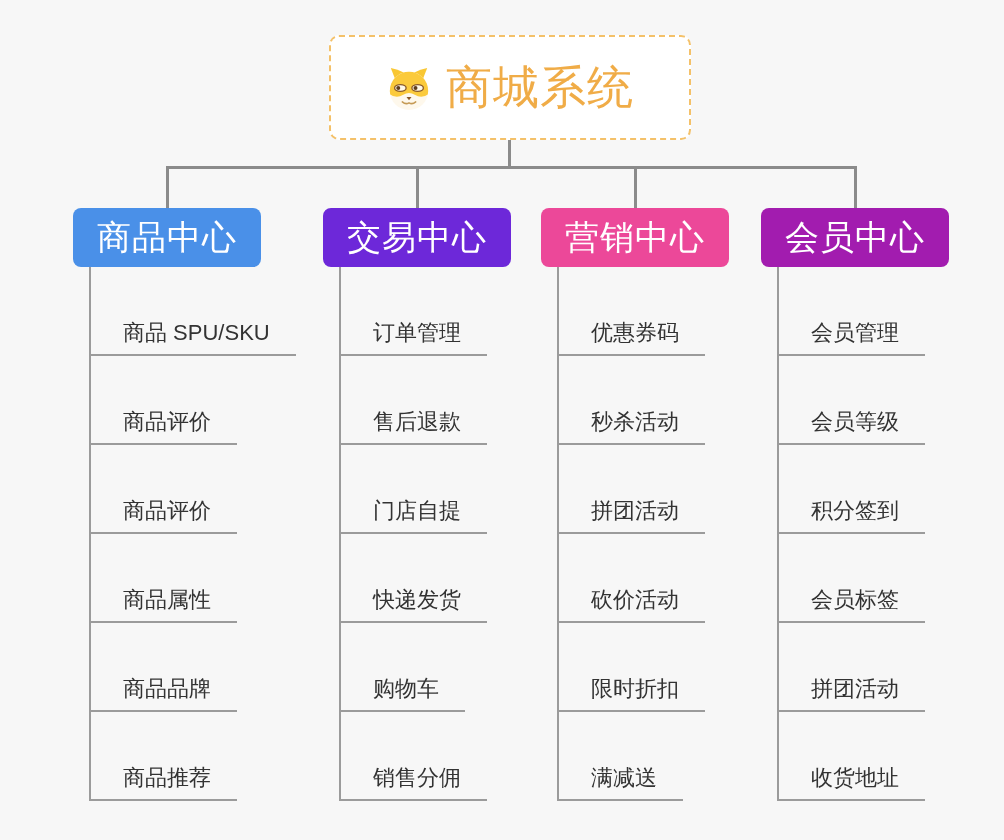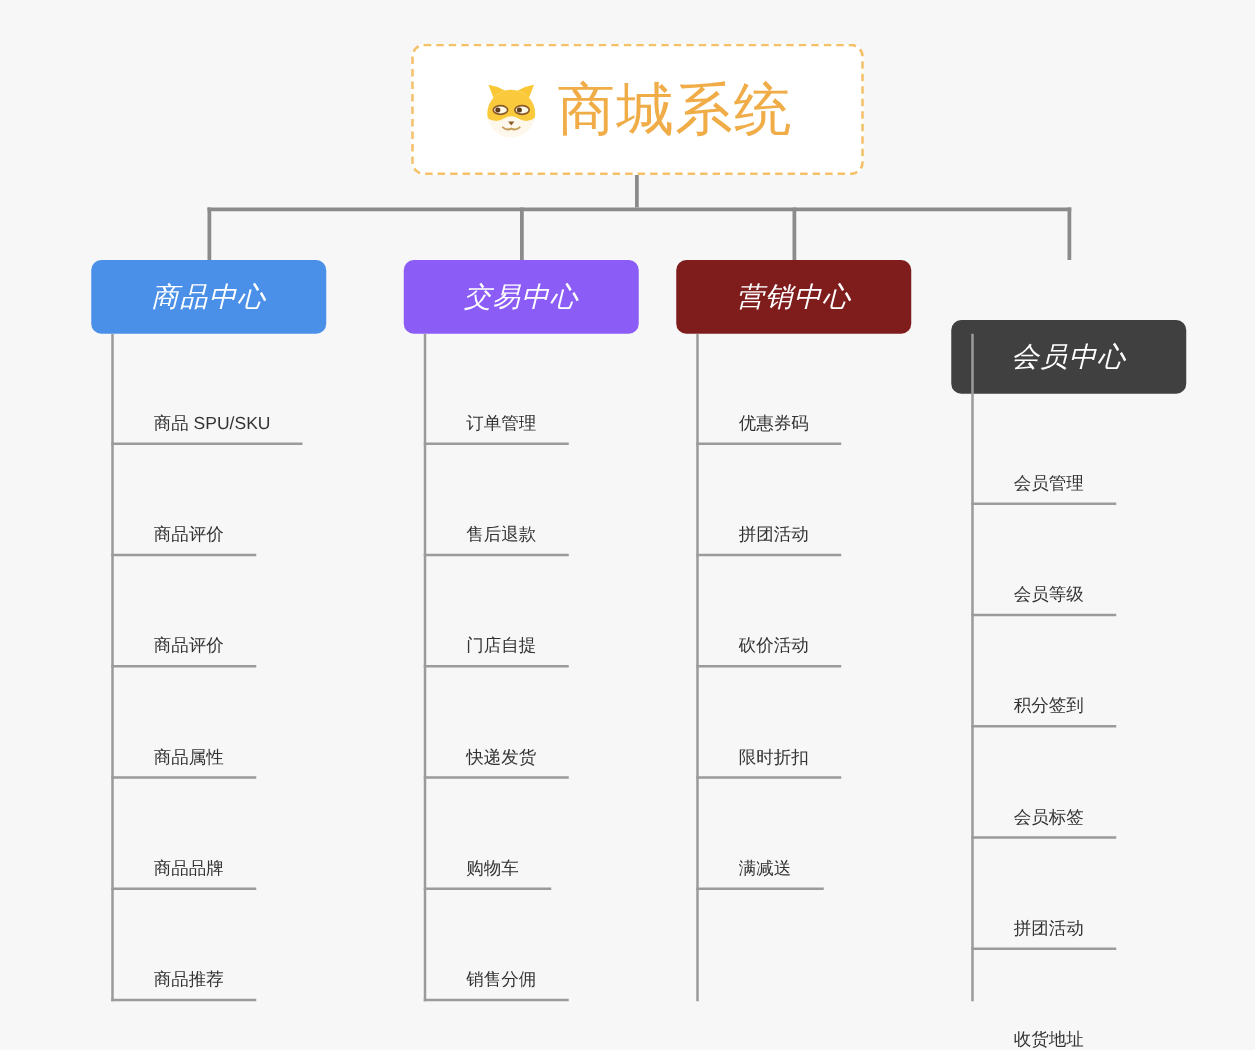--- a/index.html
+++ b/index.html
@@ -26,30 +26,30 @@
   .connector { position:absolute; background:#8b8b8b; }
   .stub { left:492px; top:140px; width:3px; height:26px; }
   .bus  { left:150px; top:166px; width:691px; height:3px; }
   .drop { top:166px; width:3px; height:42px; }
 
   
   .column { position:absolute; top:208px; width:260px; }
   .branch-node {
     position:relative; width:188px; height:59px; border-radius:8px;
     display:flex; align-items:center; justify-content:center;
-    color:#ffffff; font-size:22px; letter-spacing:1px;font-style:italic;
+    color:#ffffff; font-size:34px; letter-spacing:1px;
   }
   .spine {
     position:absolute; left:16px; top:59px; width:2px; height:534px;
     background:#9b9b9b;
   }
   .rows { margin-left:16px; }
   .row { height:89px; display:flex; align-items:flex-end; }
   .leaf {
-    font-size:14px; color:#333333;
+    font-size:22px; color:#333333;
     padding:0 26px 6px 34px;
     border-bottom:2px solid #9b9b9b;
     white-space:nowrap;
   }
 </style>
 </head>
 <body>
 
 <div id="canvas">
 
@@ -101,21 +101,21 @@
         <div class="row">
           <span class="leaf">商品品牌</span>
         </div>
         <div class="row">
           <span class="leaf">商品推荐</span>
         </div>
       </div>
   </div>
 <div class="connector drop" style="left: 400px;"></div>
   <div class="column" style="left: 307px;">
-    <div class="branch-node" style="background: #8b5cf6; text-align: right;">交易中心</div>
+    <div class="branch-node" style="background: #6d28d9; text-align: right;">交易中心</div>
     <div class="spine"></div>
     <div class="rows">
         <div class="row">
           <span class="leaf">订单管理</span>
         </div>
         <div class="row">
           <span class="leaf">售后退款</span>
         </div>
         <div class="row">
           <span class="leaf">门店自提</span>
@@ -126,43 +126,46 @@
         <div class="row">
           <span class="leaf">购物车</span>
         </div>
         <div class="row">
           <span class="leaf">销售分佣</span>
         </div>
       </div>
   </div>
 <div class="connector drop" style="left: 618px;"></div>
   <div class="column" style="left: 525px;">
-    <div class="branch-node" style="background: #7f1d1d;">营销中心</div>
+    <div class="branch-node" style="background: #ec4899;">营销中心</div>
     <div class="spine"></div>
     <div class="rows">
         <div class="row">
           <span class="leaf">优惠券码</span>
+        </div>
+        <div class="row">
+          <span class="leaf">秒杀活动</span>
         </div>
         <div class="row">
           <span class="leaf">拼团活动</span>
         </div>
         <div class="row">
           <span class="leaf">砍价活动</span>
         </div>
         <div class="row">
           <span class="leaf">限时折扣</span>
         </div>
         <div class="row">
           <span class="leaf">满减送</span>
         </div>
       </div>
   </div>
 <div class="connector drop" style="left: 838px;"></div>
   <div class="column" style="left: 745px;">
-    <div class="branch-node" style="background: #404040; margin-top: 48px;">会员中心</div>
+    <div class="branch-node" style="background: #a21caf;">会员中心</div>
     <div class="spine"></div>
     <div class="rows">
         <div class="row">
           <span class="leaf">会员管理</span>
         </div>
         <div class="row">
           <span class="leaf">会员等级</span>
         </div>
         <div class="row">
           <span class="leaf">积分签到</span>

